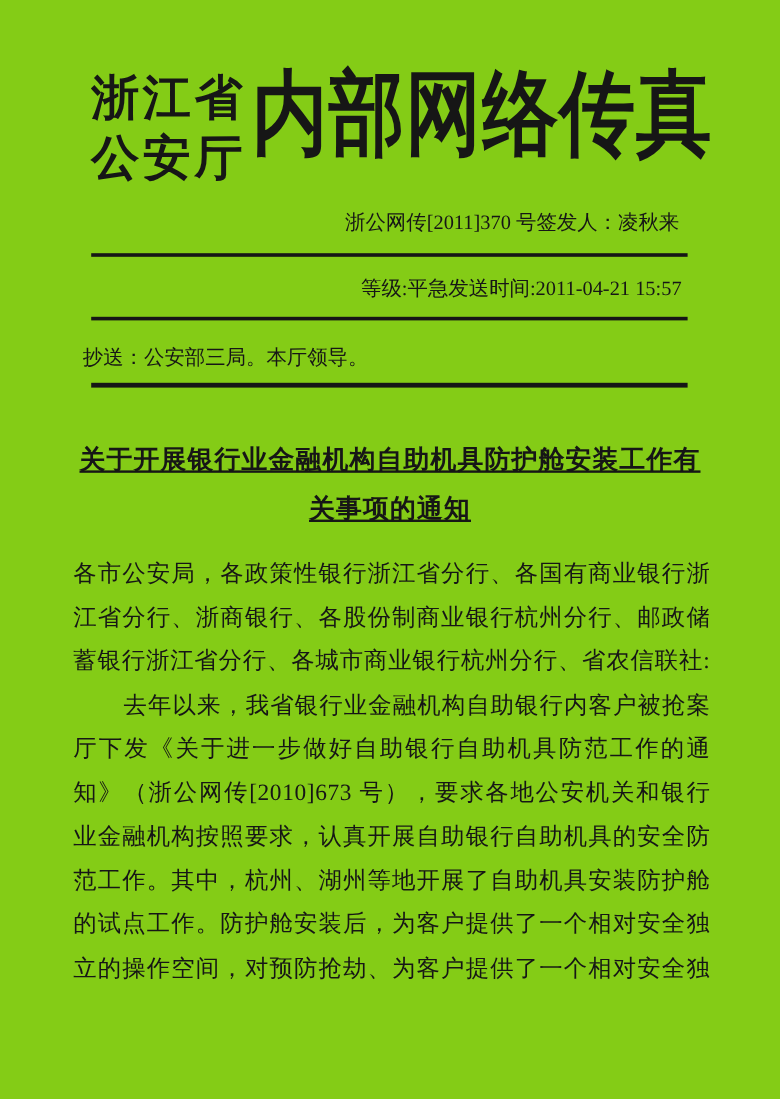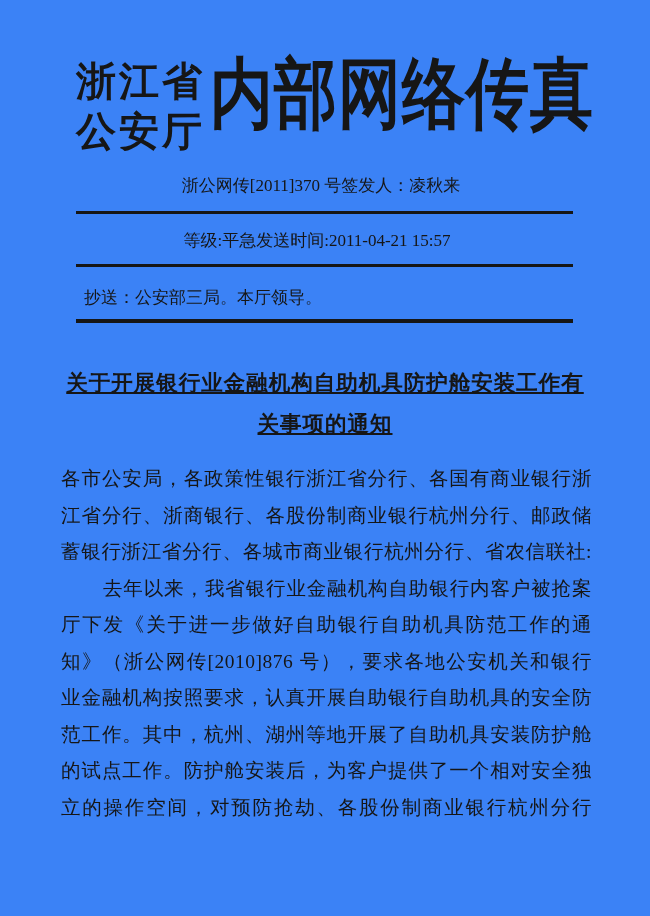--- a/index.html
+++ b/index.html
@@ -1,44 +1,44 @@
 <!DOCTYPE html>
 <html><head>
 <meta charset="utf-8">
 <style>
   html,body { margin:0; padding:0; background:#ffffff; }
   .page {
     position:relative;
     width:650px; height:916px;
     margin:0 auto;
-    background:#3b82f6;
+    background:#84cc16;
     color:#161616;
     font-family:"Liberation Serif","DejaVu Serif",serif;
     overflow:hidden;
   }
   
   .org {
     position:absolute; left:76px; top:57px;
     font-size:40px; font-weight:700; line-height:50px;
     letter-spacing:3px; white-space:nowrap;
   }
   .banner {
     position:absolute; left:210px; top:57px;
     font-size:63px; font-weight:700; line-height:1;
     letter-spacing:1px; white-space:nowrap;
     transform:scaleY(1.22); transform-origin:top left;
   }
   
   .meta-row {
-    position:absolute; display:flex; justify-content:center;
+    position:absolute; display:flex; justify-content:flex-end;
     font-size:17px; line-height:20px; white-space:nowrap;
   }
   .meta1 { left:76px; top:176px; width:490px; }
   .meta2 { left:66px; top:231px; width:502px; }
-  .meta3 { left:84px; top:288px; width:502px; justify-content:flex-start; }
+  .meta3 { left:69px; top:288px; width:502px; justify-content:flex-start; }
   
   .rule { position:absolute; left:76px; width:497px; background:#161616; }
   .r1 { top:211px; height:3px; }
   .r2 { top:264px; height:3px; }
   .r3 { top:319px; height:4px; }
   
   .title {
     position:absolute; left:60px; top:363px; width:530px;
     text-align:center; font-weight:700;
     font-size:21.5px; line-height:41px; letter-spacing:1px;text-decoration:underline;
@@ -89,20 +89,20 @@
     <div>关于开展银行业金融机构自助机具防护舱安装工作有</div>
     <div>关事项的通知</div>
   </div>
 
   <div class="textblock">
     <div class="line">各市公安局，各政策性银行浙江省分行、各国有商业银行浙</div>
     <div class="line">江省分行、浙商银行、各股份制商业银行杭州分行、邮政储</div>
     <div class="line">蓄银行浙江省分行、各城市商业银行杭州分行、省农信联社:</div>
     <div class="line indent">去年以来，我省银行业金融机构自助银行内客户被抢案</div>
     <div class="line">厅下发《关于进一步做好自助银行自助机具防范工作的通</div>
-    <div class="line">知》（浙公网传[2010]876 号），要求各地公安机关和银行</div>
+    <div class="line">知》（浙公网传[2010]673 号），要求各地公安机关和银行</div>
     <div class="line">业金融机构按照要求，认真开展自助银行自助机具的安全防</div>
     <div class="line">范工作。其中，杭州、湖州等地开展了自助机具安装防护舱</div>
     <div class="line">的试点工作。防护舱安装后，为客户提供了一个相对安全独</div>
-    <div class="line">立的操作空间，对预防抢劫、各股份制商业银行杭州分行</div>
+    <div class="line">立的操作空间，对预防抢劫、为客户提供了一个相对安全独</div>
   </div>
 
 </div>
 
 </body></html>

